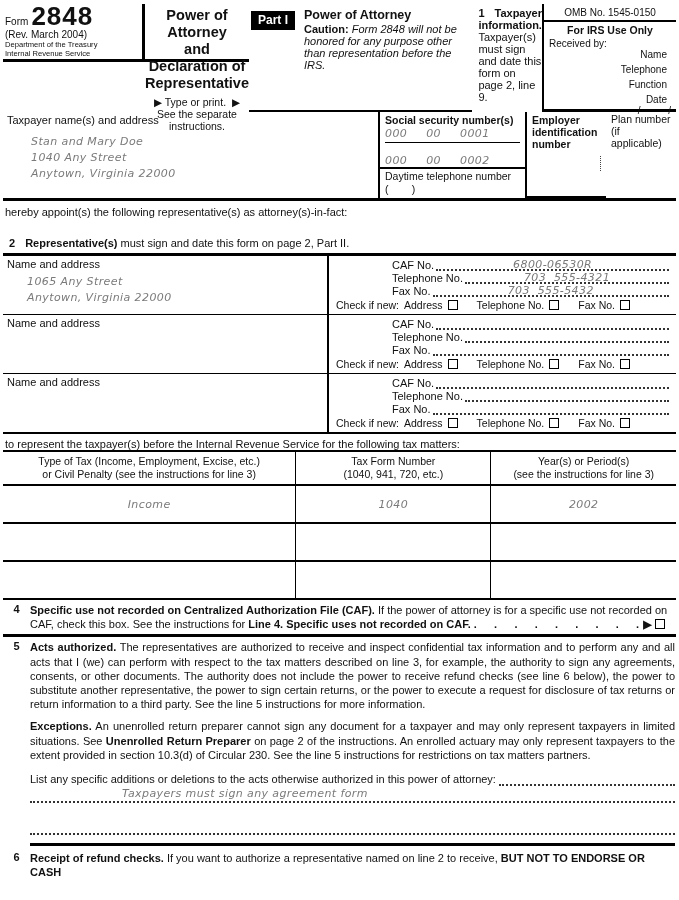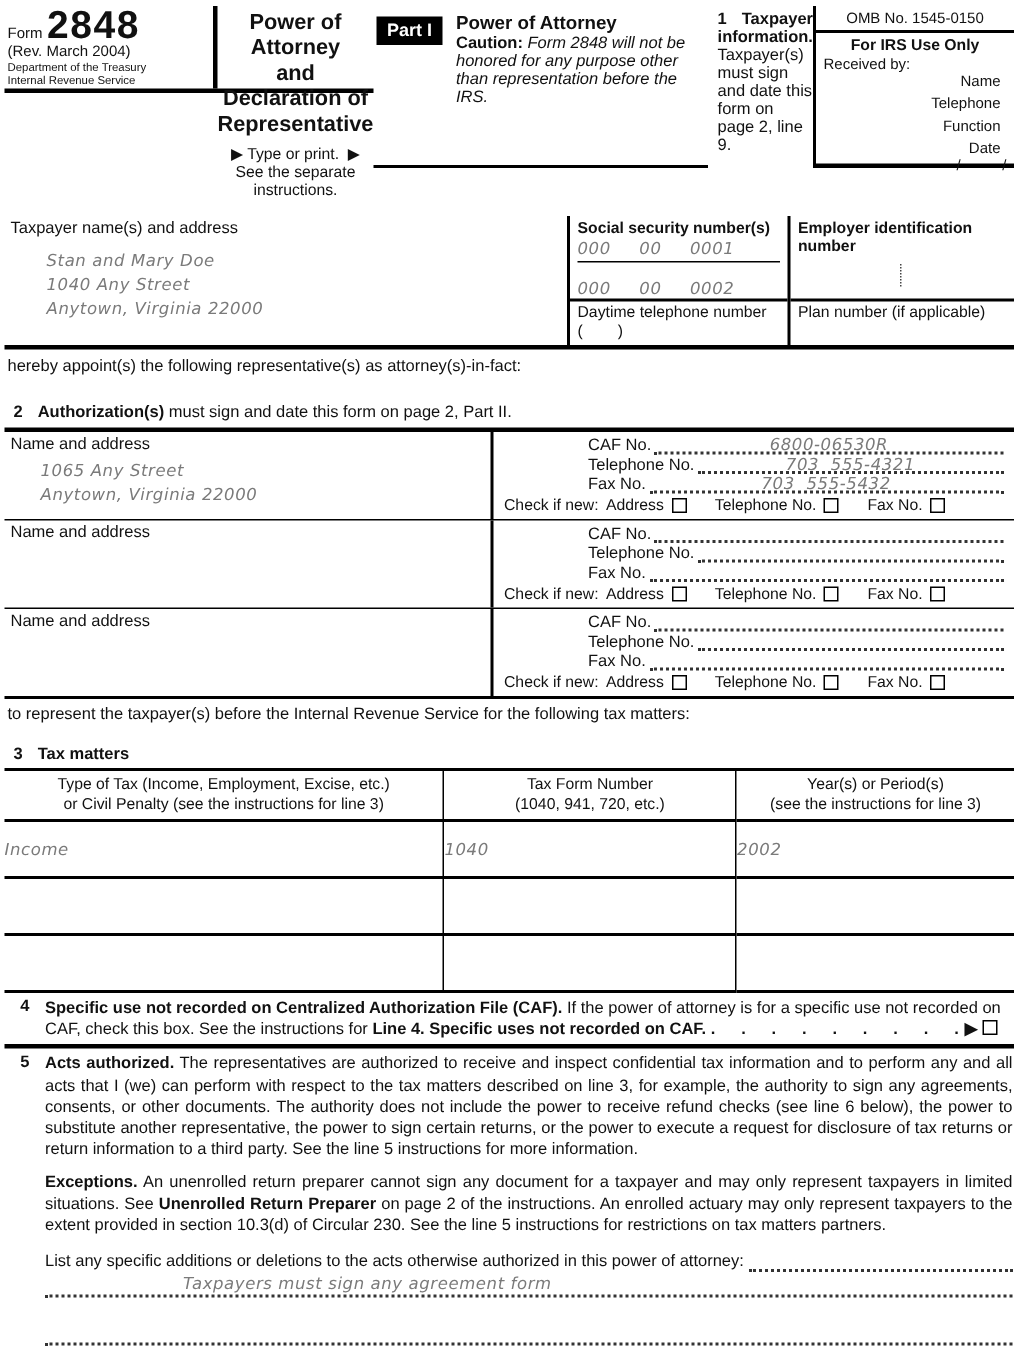--- a/index.html
+++ b/index.html
@@ -34,28 +34,28 @@
   .omb-box { width:134px; border-left:2.5px solid #000; font-size:10px; display:flex; flex-direction:column; border-bottom:3px solid #000; }
   .omb-title { text-align:center; border-bottom:2px solid #000; padding:3px 0 2px; white-space:nowrap; }
   .irs-use { text-align:center; font-weight:bold; font-size:10.5px; padding:2px 0 1px; }
   .rcv { padding:1px 0 0 5px; }
   .omb-field { display:flex; align-items:flex-end; padding:0 5px 0 5px; height:15px;flex-direction:column; }
   .omb-field .fl { white-space:nowrap; margin-right:4px; }
   .omb-fill { flex:1; border-bottom:1.2px solid #000; height:12px; }
   .date-slashes { flex:1; white-space:pre; text-align:center; }
 
   
-  .tp { display:flex; min-height:84px; border-bottom:3px solid #000;margin-top:32px; }
+  .tp { display:flex; min-height:84px; border-bottom:3px solid #000; }
   .tp-left { flex:1; padding:2px 4px; }
   .cell-label { font-size:11px; }
   .cell-label-b { font-size:10.5px; font-weight:bold; line-height:12px; }
   .hand { font-family:"DejaVu Sans", sans-serif; font-style:italic; color:#7a7a7a; letter-spacing:0.4px; }
   .tp-names { margin:8px 0 0 24px; line-height:16px; }
   .tp-mid { width:147px; border-left:2px solid #000; display:flex; flex-direction:column; }
-  .tp-right { width:151px; border-left:2px solid #000; display:flex; flex-direction:column; }
+  .tp-right { width:151px; border-left:2px solid #000; display:flex; }
   .ssn-area { flex:1; padding:2px 5px 0; border-bottom:2.5px solid #000; }
   .ssn-row { display:flex; align-items:center; margin-top:1px; }
   .ssn-row .g { white-space:pre; }
   .ssn-sep { border-left:1.5px dotted #444; margin:1px 9px; }
   .ssn-underline { border-bottom:1.5px solid #000; padding-bottom:2px; margin-bottom:11px; }
   .sub-area { height:29px; padding:1px 5px; font-size:10.5px; }
   .phone-paren { white-space:pre; margin-top:1px; }
   .ein-area { flex:1; padding:2px 5px 0; border-bottom:2.5px solid #000; }
   .ein-dots { width:0; border-left:1.8px dotted #444; height:15px; margin:6px 0 0 68px; }
 
@@ -76,21 +76,21 @@
   .check-row { display:flex; align-items:center; gap:5px; font-size:10.5px; margin-top:2px; }
   .cb { width:10px; height:10px; border:1.8px solid #000; display:inline-block; flex-shrink:0; background:#fff; }
   .cb.sp { margin-right:14px; }
 
   .represent-line { padding:4px 2px 0; }
 
   
   .line3-row { margin-top:15px; padding:0 0 3px 6px; }
   .tax-table { width:100%; border-collapse:collapse; border-top:2.5px solid #000; table-layout:fixed; }
   .tax-table th { font-weight:normal; font-size:10.5px; text-align:center; padding:3px 2px; border-bottom:2.5px solid #000; line-height:13px; }
-  .tax-table td { height:38px; text-align:left; border-bottom:2px solid #000; }
+  .tax-table td { height:38px; text-align:center; border-bottom:2px solid #000; }
   .tax-table th + th, .tax-table td + td { border-left:1.5px solid #000; }
 
   
   .item { display:flex; padding:3px 0 0; }
   .item-num { width:27px; text-align:center; font-weight:bold; flex-shrink:0; }
   .item-body { flex:1; line-height:14.2px; padding-right:1px; }
   .just { text-align:justify; }
   .sect4 { border-bottom:3px solid #000; padding-bottom:3px; }
   .dots { font-weight:bold; letter-spacing:1px; white-space:pre; }
   .arrow { font-weight:bold; }
@@ -213,21 +213,21 @@
       </div>
       <div class="sub-area">
         <div>Plan number (if applicable)</div>
       </div>
     </div>
   </div>
 
   <div class="appoint">hereby appoint(s) the following representative(s) as attorney(s)-in-fact:</div>
 
   <div class="line2-row">
-    <span class="num">2</span><span class="b">Authorization(s)</span>
+    <span class="num">2</span><span class="b">Representative(s)</span>
     <span>must sign and date this form on page 2, Part II.</span>
   </div>
 
   <div class="rep">
     <div class="rep-left">
       <div class="cell-label">Name and address</div>
       <div class="rep-names hand">
         <div>1065 Any Street</div>
         <div>Anytown, Virginia 22000</div>
       </div>
@@ -310,23 +310,20 @@
         <span>Telephone No.</span>
           <span class="cb sp"></span>
         <span>Fax No.</span>
           <span class="cb"></span>
       </div>
     </div>
   </div>
 
   <div class="represent-line">to represent the taxpayer(s) before the Internal Revenue Service for the following tax matters:</div>
 
-  <div class="line3-row">
-    <span class="num">3</span><span class="b">Tax matters</span>
-  </div>
   <table class="tax-table">
     <colgroup>
         <col style="width:43.5%">
         <col style="width:29%">
         <col style="width:27.5%">
       </colgroup>
     <tbody>
         <tr>
       <th>
             <div>Type of Tax (Income, Employment, Excise, etc.)</div>

